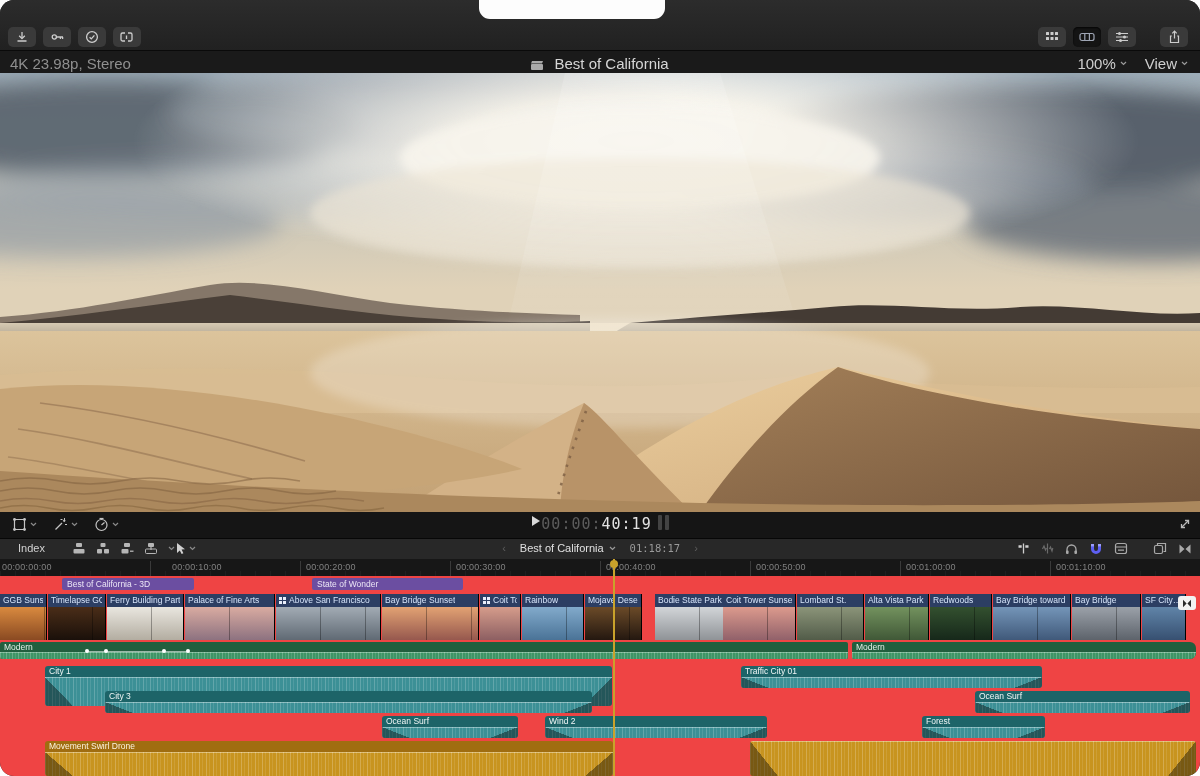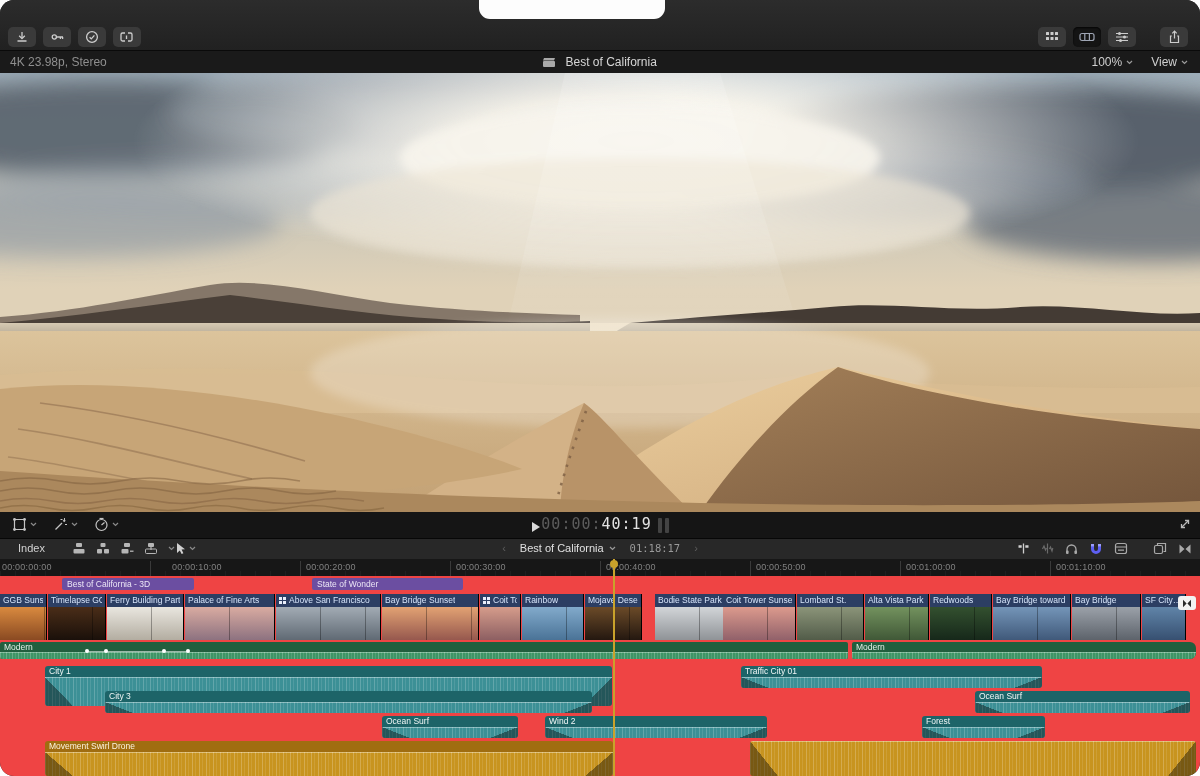--- a/index.html
+++ b/index.html
@@ -9,35 +9,35 @@
   
   .toolbar{position:absolute;top:0;left:0;right:0;height:50px;background:linear-gradient(#2c2c2c,#212121);border-bottom:1px solid #0a0a0a;}
   .tb-left{position:absolute;left:8px;top:27px;display:flex;gap:7px;}
   .tbtn{width:28px;height:20px;background:#3a3a3a;border-radius:5px;display:flex;align-items:center;justify-content:center;}
   .tbtn.pressed{background:#141414;box-shadow:inset 0 1px 2px rgba(0,0,0,.8);}
   .tb-right{position:absolute;right:12px;top:27px;display:flex;gap:7px;align-items:center;}
   .tb-gap{width:10px;}
   .notch{position:absolute;top:0;left:479px;width:186px;height:19px;background:#fdfdfd;border-radius:0 0 11px 11px;z-index:60;}
 
   
-  .infobar{position:absolute;top:51px;left:0;right:0;height:22px;background:#1a1a1a;border-bottom:1px solid #060606;color:#b9b9b9;font-size:12px;}
+  .infobar{position:absolute;top:51px;left:0;right:0;height:22px;background:#1a1a1a;border-bottom:1px solid #060606;color:#b9b9b9;font-size:15px;}
   .fmt{position:absolute;left:10px;top:4px;color:#8f8f8f;}
   .proj{position:absolute;left:0;right:0;top:4px;text-align:center;color:#d6d6d6;}
   .proj .ttl{margin-left:6px;}
   .ib-right{position:absolute;right:12px;top:4px;display:flex;gap:18px;color:#cfcfcf;}
   .dd{display:flex;align-items:center;gap:4px;cursor:default;}
 
   
   .viewer{position:absolute;top:73px;left:0;width:1200px;height:439px;background:#000;}
 
   
   .transport{position:absolute;top:512px;left:0;right:0;height:26px;background:#151515;border-bottom:1px solid #050505;}
   .tools{position:absolute;left:12px;top:5px;display:flex;gap:16px;align-items:center;}
   .tool{display:flex;align-items:center;gap:3px;}
-  .tc-wrap{position:absolute;left:0;right:0;top:3px;display:flex;justify-content:center;align-items:flex-end;gap:0;}
+  .tc-wrap{position:absolute;left:0;right:0;top:3px;display:flex;justify-content:center;align-items:flex-start;gap:0;}
   .tc{font-family:"DejaVu Sans Mono",monospace;font-size:15px;letter-spacing:1px;}
   .tc .dim{color:#5c5c5c;}
   .tc .lit{color:#e3e3e3;}
   .meters{display:flex;gap:3px;margin-left:6px;}
   .meter{width:4px;height:15px;background:#434343;border-radius:1px;}
   .expand{position:absolute;right:8px;top:5px;}
 
   
   .tltb{position:absolute;top:538px;left:0;right:0;height:20px;background:#282828;border-top:1px solid #070707;border-bottom:1px solid #0a0a0a;color:#cfcfcf;font-size:11px;}
   .index{position:absolute;left:18px;top:3px;color:#d2d2d2;}

